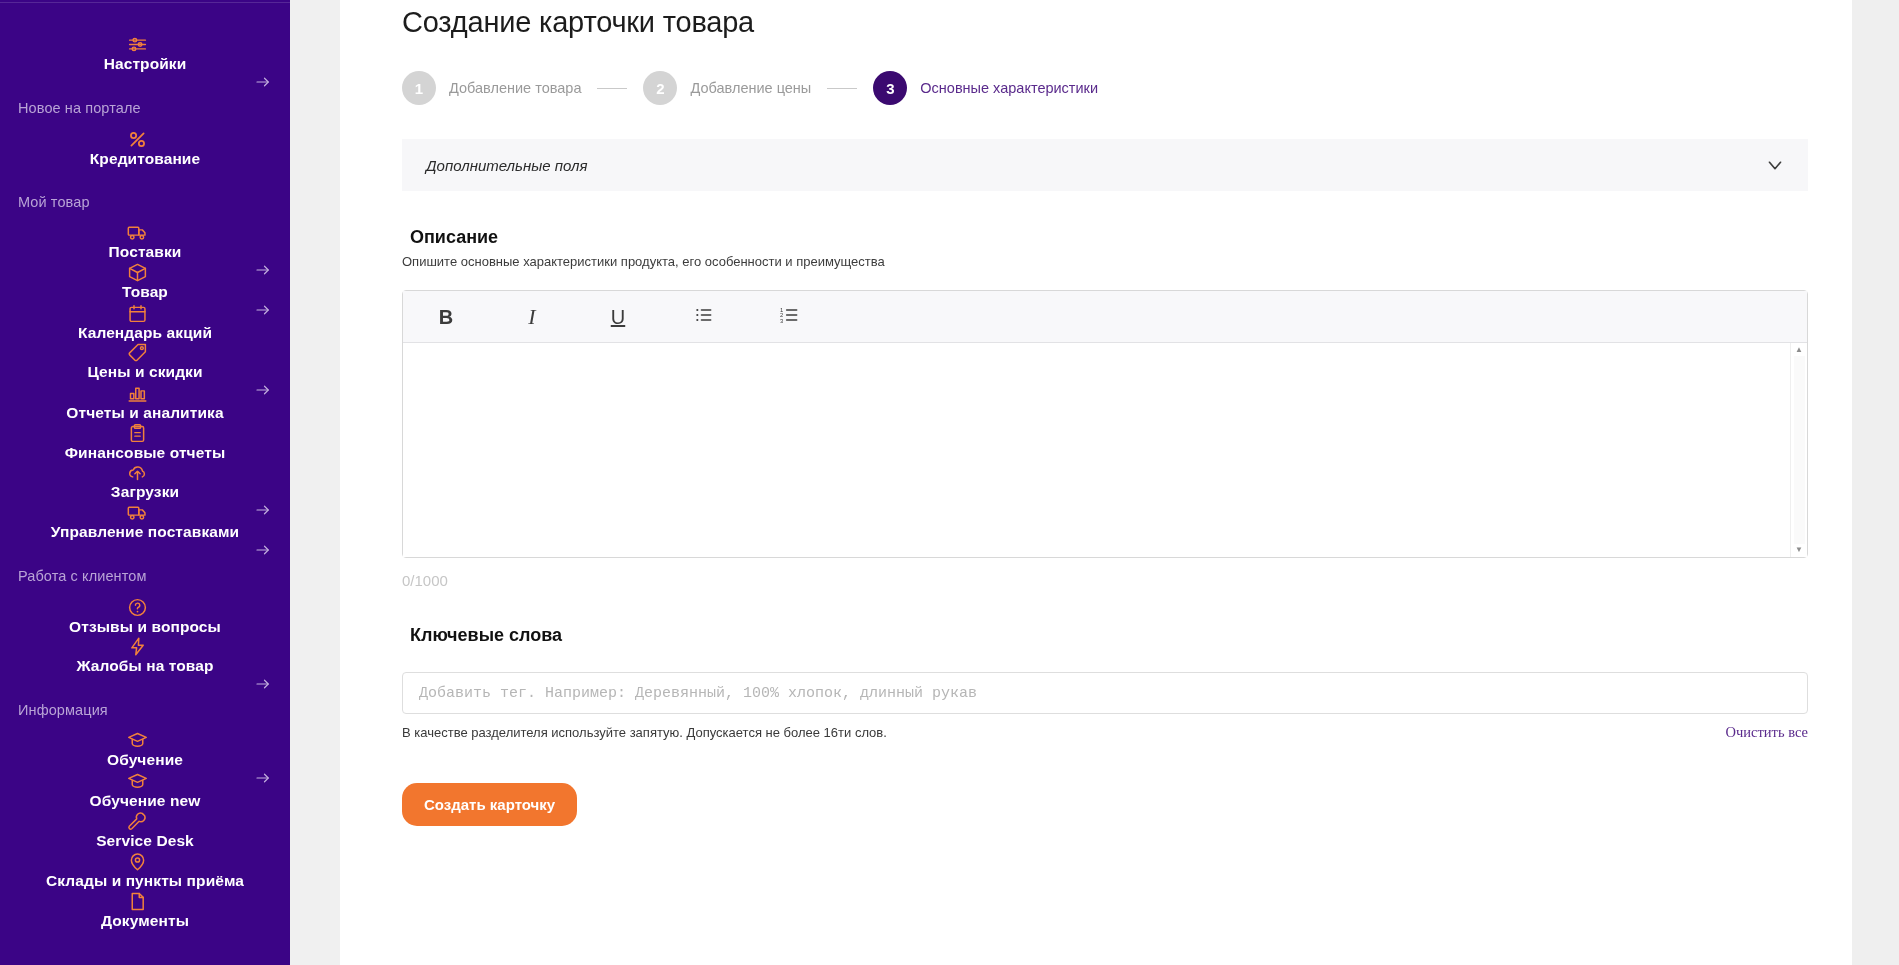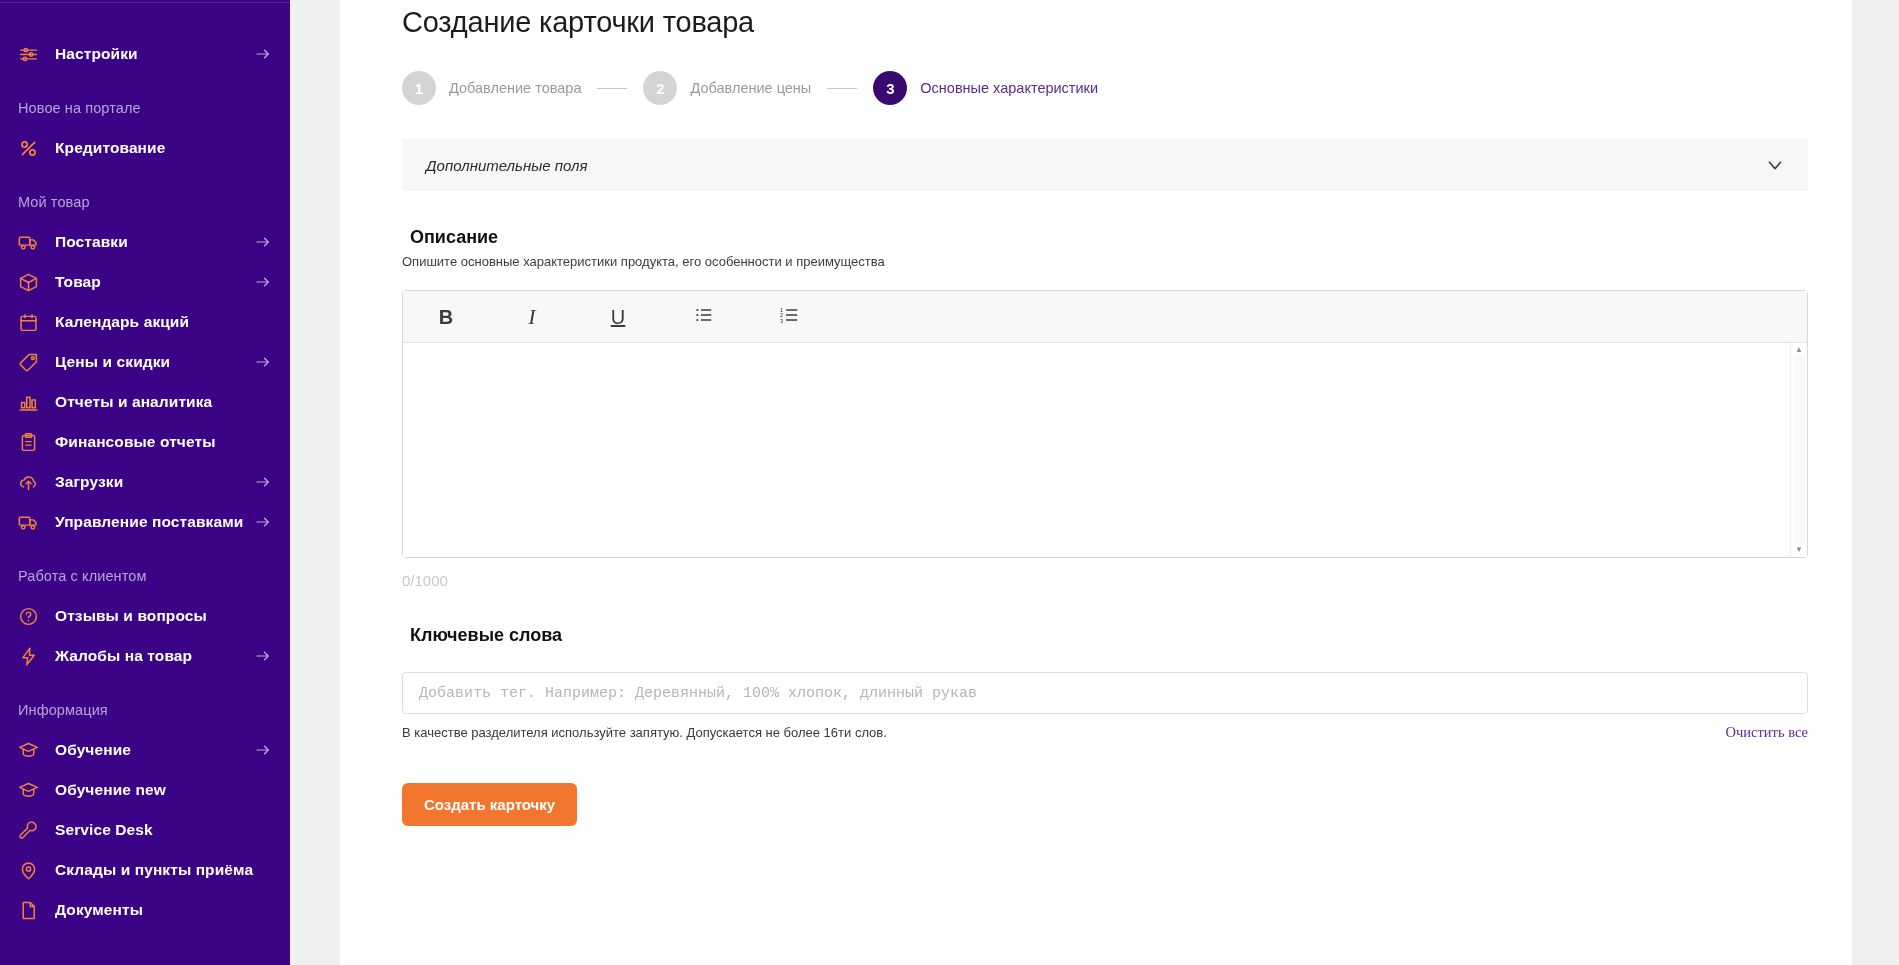--- a/index.html
+++ b/index.html
@@ -32,20 +32,21 @@
     margin: 26px 0 12px 0;
     letter-spacing: .1px;
   }
   .sb-item {
     display: flex; align-items: center;
     height: 40px;
     padding: 0 18px 0 18px;
     color: #ffffff;
     cursor: pointer;
     position: relative;
+    flex-direction: column;
   }
   .sb-ico {
     width: 26px; min-width: 26px; height: 22px;
     display: flex; align-items: center; justify-content: flex-start;
     color: #F2813B;
     margin-right: 11px;
   }
   .sb-ico svg { display: block; }
   .sb-label {
     font-size: 15.5px; font-weight: 700; color: #fff;
@@ -158,21 +159,21 @@
     margin-top: 10px;
   }
   .hint-text { font-size: 13px; color: #3a3a3a; }
   .clear-all {
     font-size: 14.5px; color: #5a2a8c; cursor: pointer;
     font-family: "Liberation Serif", serif;
   }
 
   .submit-btn {
     margin-top: 42px;
-    background: #F2762E; border: 0; border-radius: 6px;
+    background: #F2762E; border: 0; border-radius: 15px;
     color: #ffffff; font-size: 15px; font-weight: 700;
     padding: 0 22px; height: 43px; cursor: pointer;
     font-family: "Liberation Sans", sans-serif;
   }
 
   .gutter-right { width: 47px; min-width: 47px; background: #efefef; height: 965px; }
 </style>
 </head>
 <body>
 

